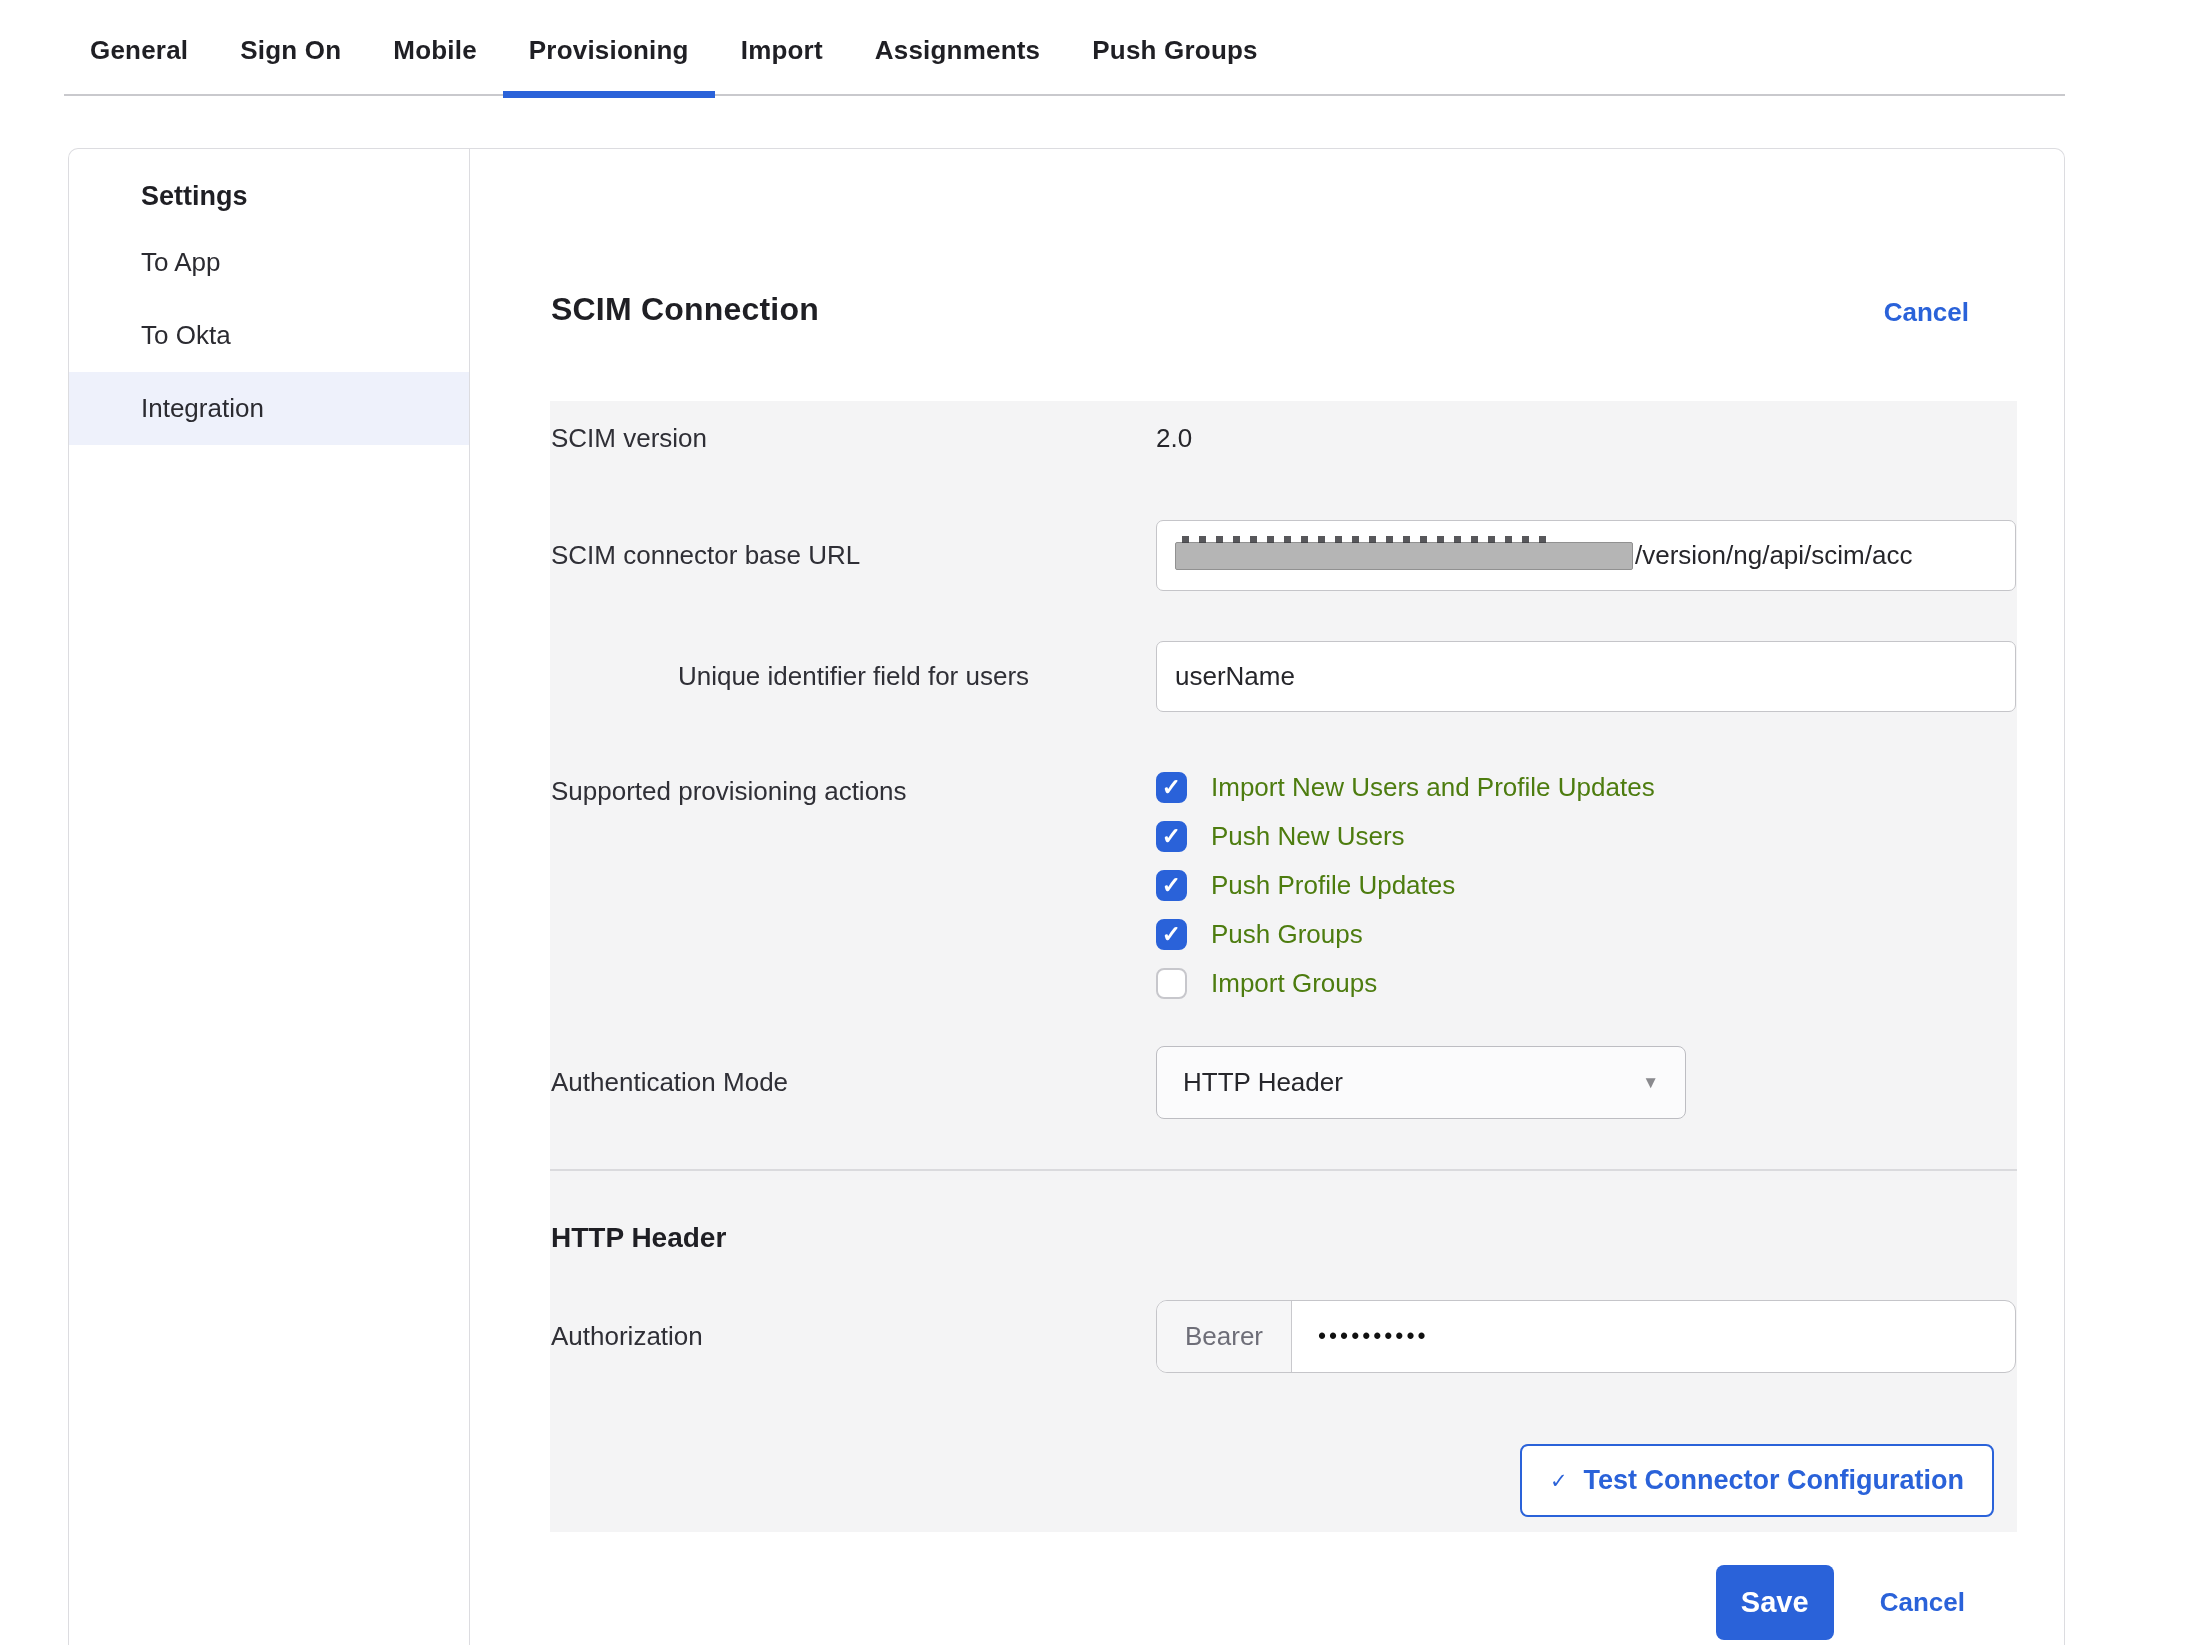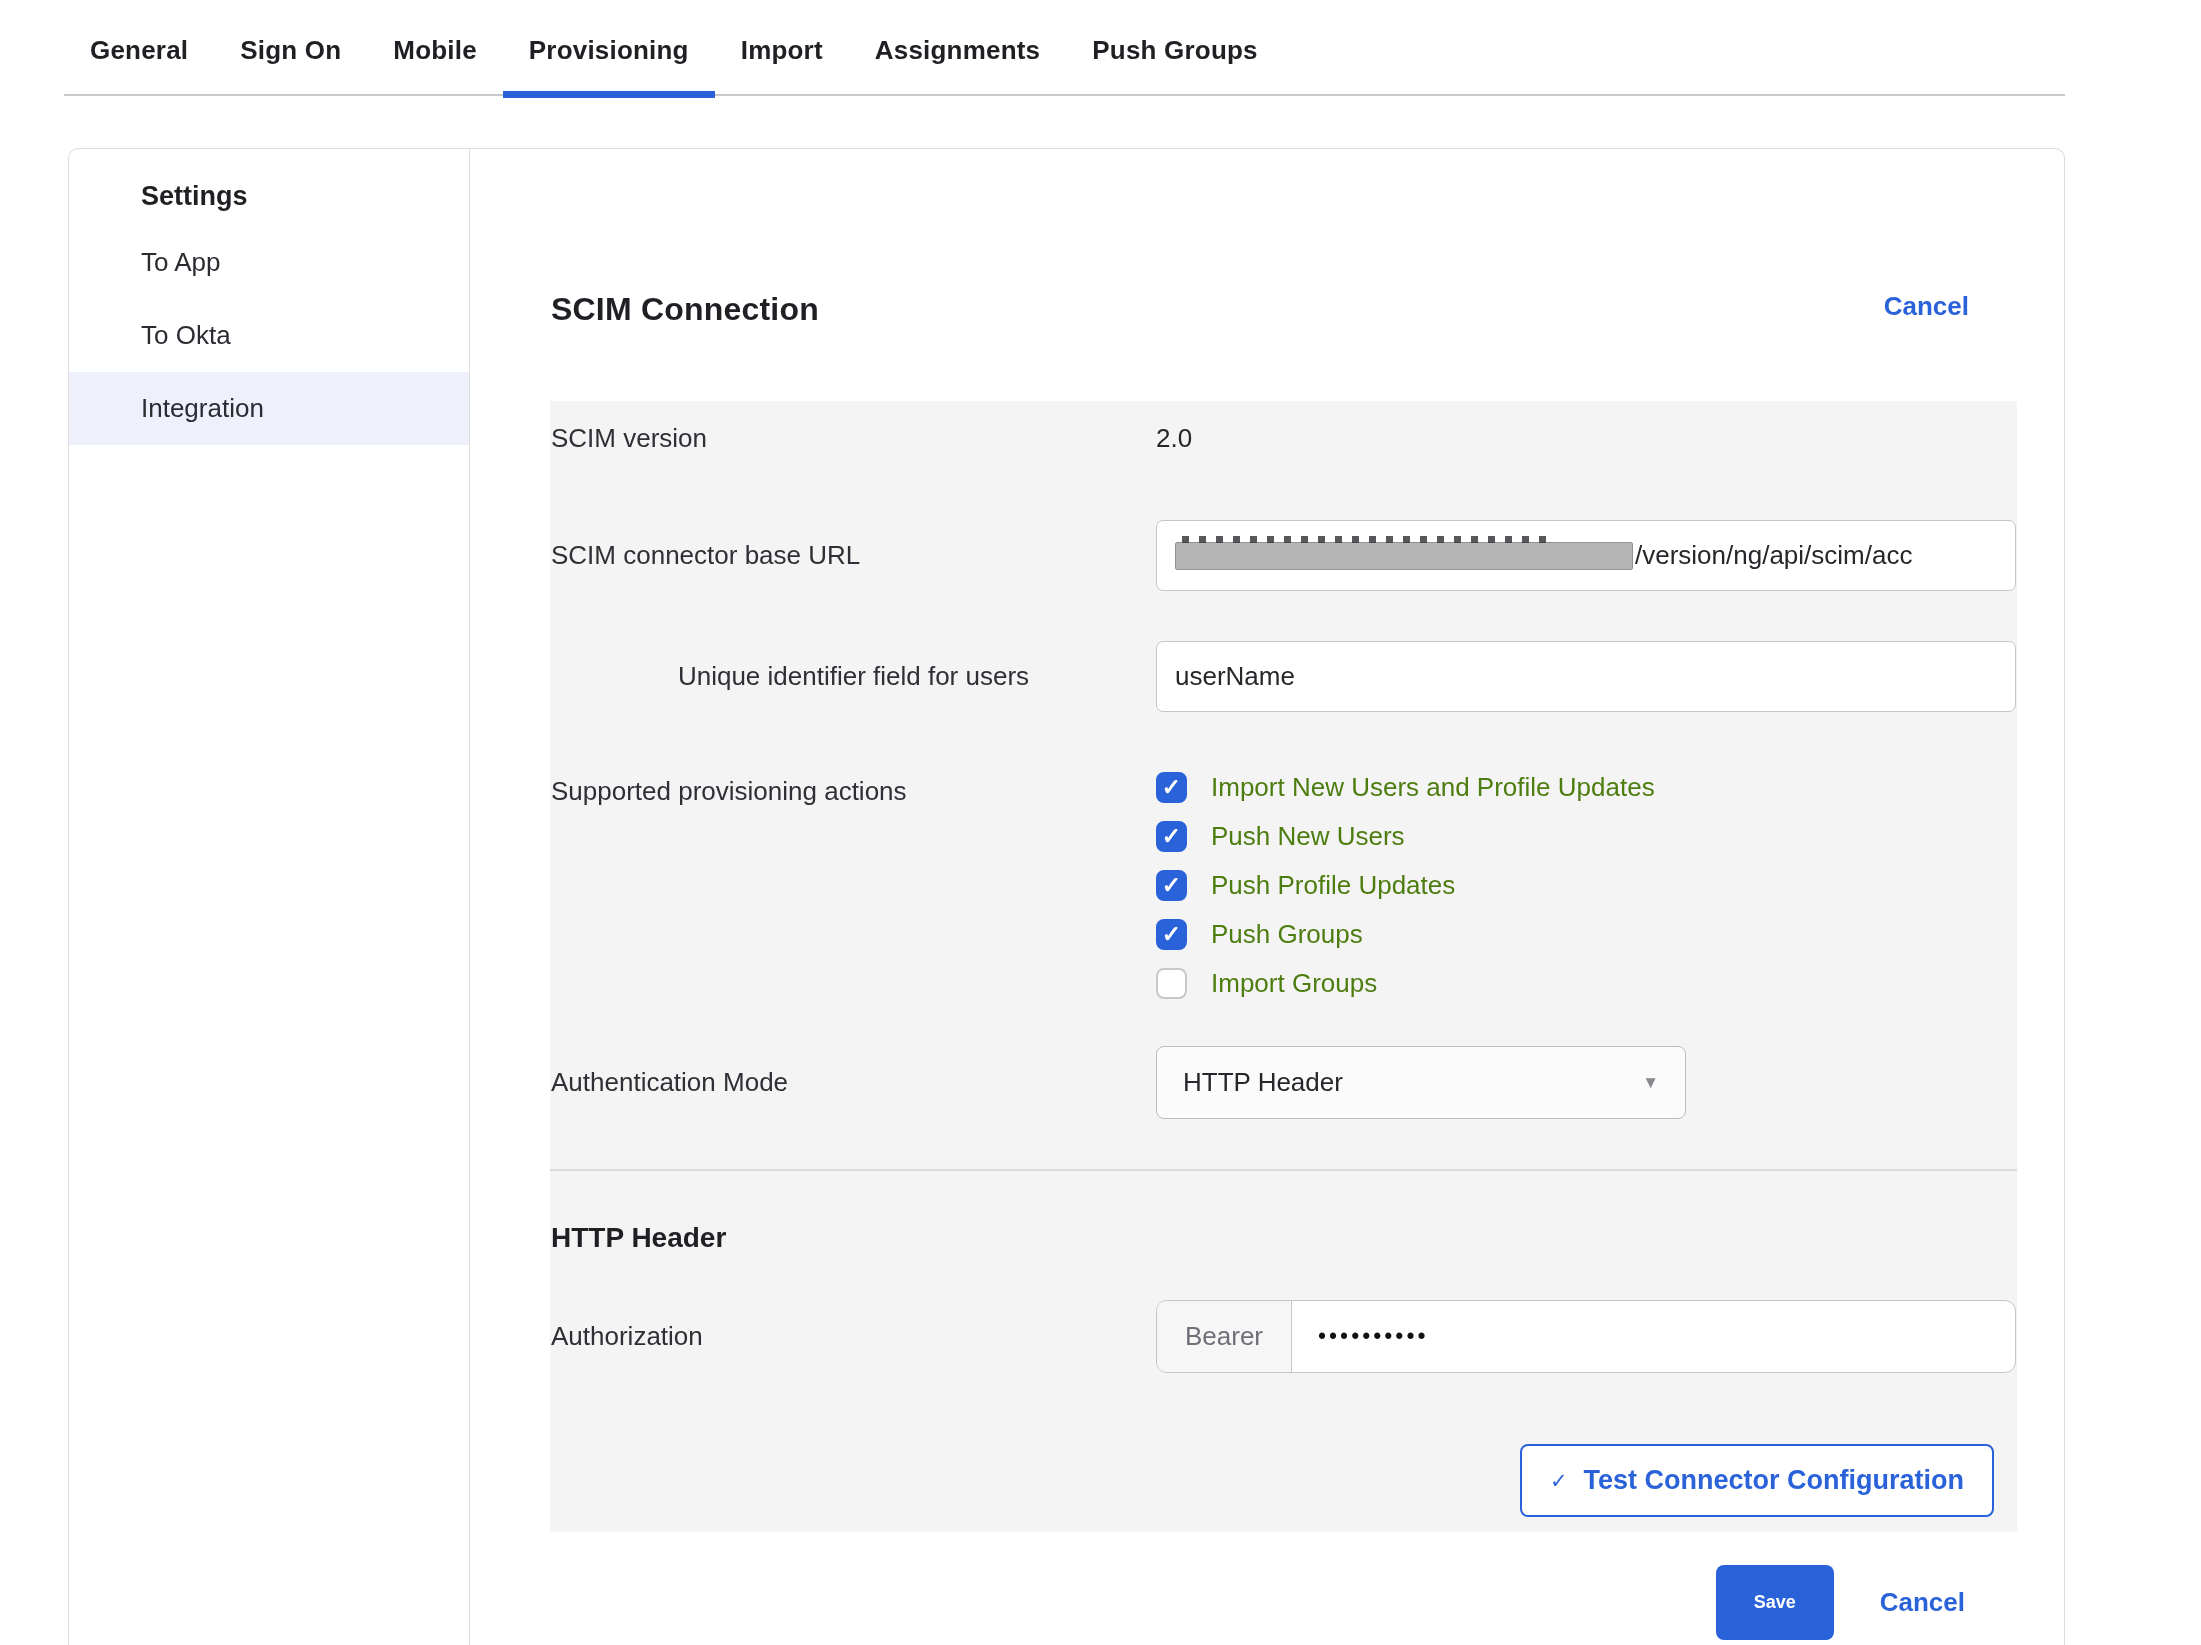--- a/index.html
+++ b/index.html
@@ -22,21 +22,21 @@
 
   
   .sidebar { width:401px; border-right:1px solid #dcdce0; padding-top:32px; flex-shrink:0; }
   .sidebar-title { font-size:27px; font-weight:bold; padding:0 0 14px 72px; color:#1f1f24; }
   .side-item { height:73px; display:flex; align-items:center; padding-left:72px;
     font-size:26px; color:#2b2b31; cursor:pointer;text-align:right; }
   .side-item.active { background:#eef1fb; }
 
   
   .main { flex:1; position:relative; }
-  .main-header { display:flex; justify-content:space-between; align-items:flex-start;
+  .main-header { display:flex; justify-content:space-between; align-items:flex-end;
     padding:142px 95px 0 81px; }
   .main-title { font-size:32px; font-weight:bold; color:#1f1f24; letter-spacing:.2px; }
   .link-blue { color:#2a62d9; font-weight:bold; font-size:26px; cursor:pointer; text-decoration:none; }
 
   .gray-wrap { margin:73px 47px 0 80px; background:#f4f4f5; }
   .gray-inner-1 { padding:22px 0 50px 0; }
   .gray-divider { height:2px; background:#dadadd; }
   .gray-inner-2 { padding:0 0 15px 0; }
 
   .form-row { display:grid; grid-template-columns:606px 1fr; align-items:center; }
@@ -88,21 +88,21 @@
 
   .test-row { display:flex; justify-content:flex-end; padding:71px 23px 0 0; }
   .test-btn { height:73px; background:#fff; border:2px solid #2a62d9; border-radius:8px;
     color:#2a62d9; font-weight:bold; font-size:27px; display:flex; align-items:center;
     gap:16px; padding:0 28px; cursor:pointer; }
   .test-check { font-size:21px; font-weight:normal; }
 
   .footer { display:flex; justify-content:flex-end; align-items:center; gap:46px;
     padding:33px 99px 0 0; }
   .save-btn { width:118px; height:75px; background:#2a62d9; color:#fff; border:none;
-    border-radius:8px; font-size:18px; font-weight:bold; cursor:pointer;
+    border-radius:8px; font-size:29px; font-weight:bold; cursor:pointer;
     font-family:"Liberation Sans", sans-serif; }
 </style>
 </head>
 <body>
 
 <nav class="tabbar">
   <div class="tab">General</div>
   <div class="tab">Sign On</div>
   <div class="tab">Mobile</div>
   <div class="tab active">Provisioning</div>

